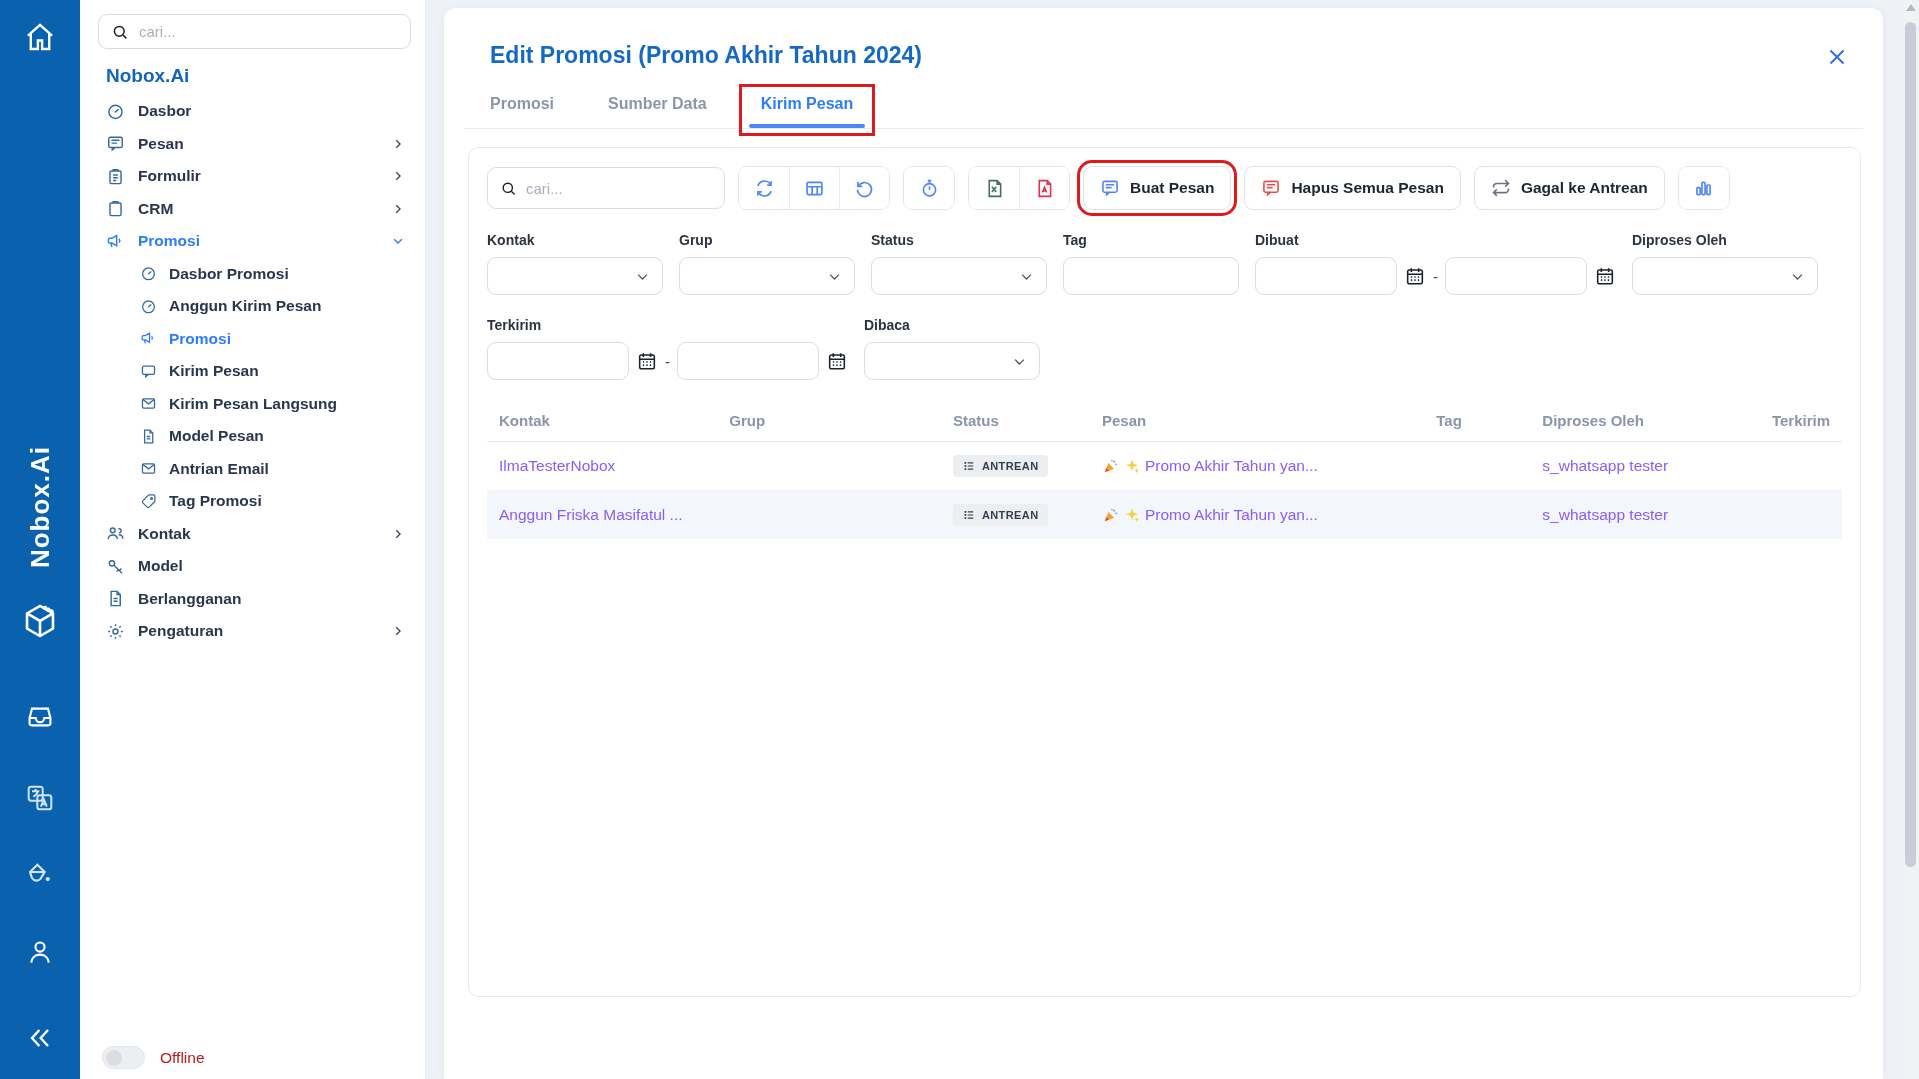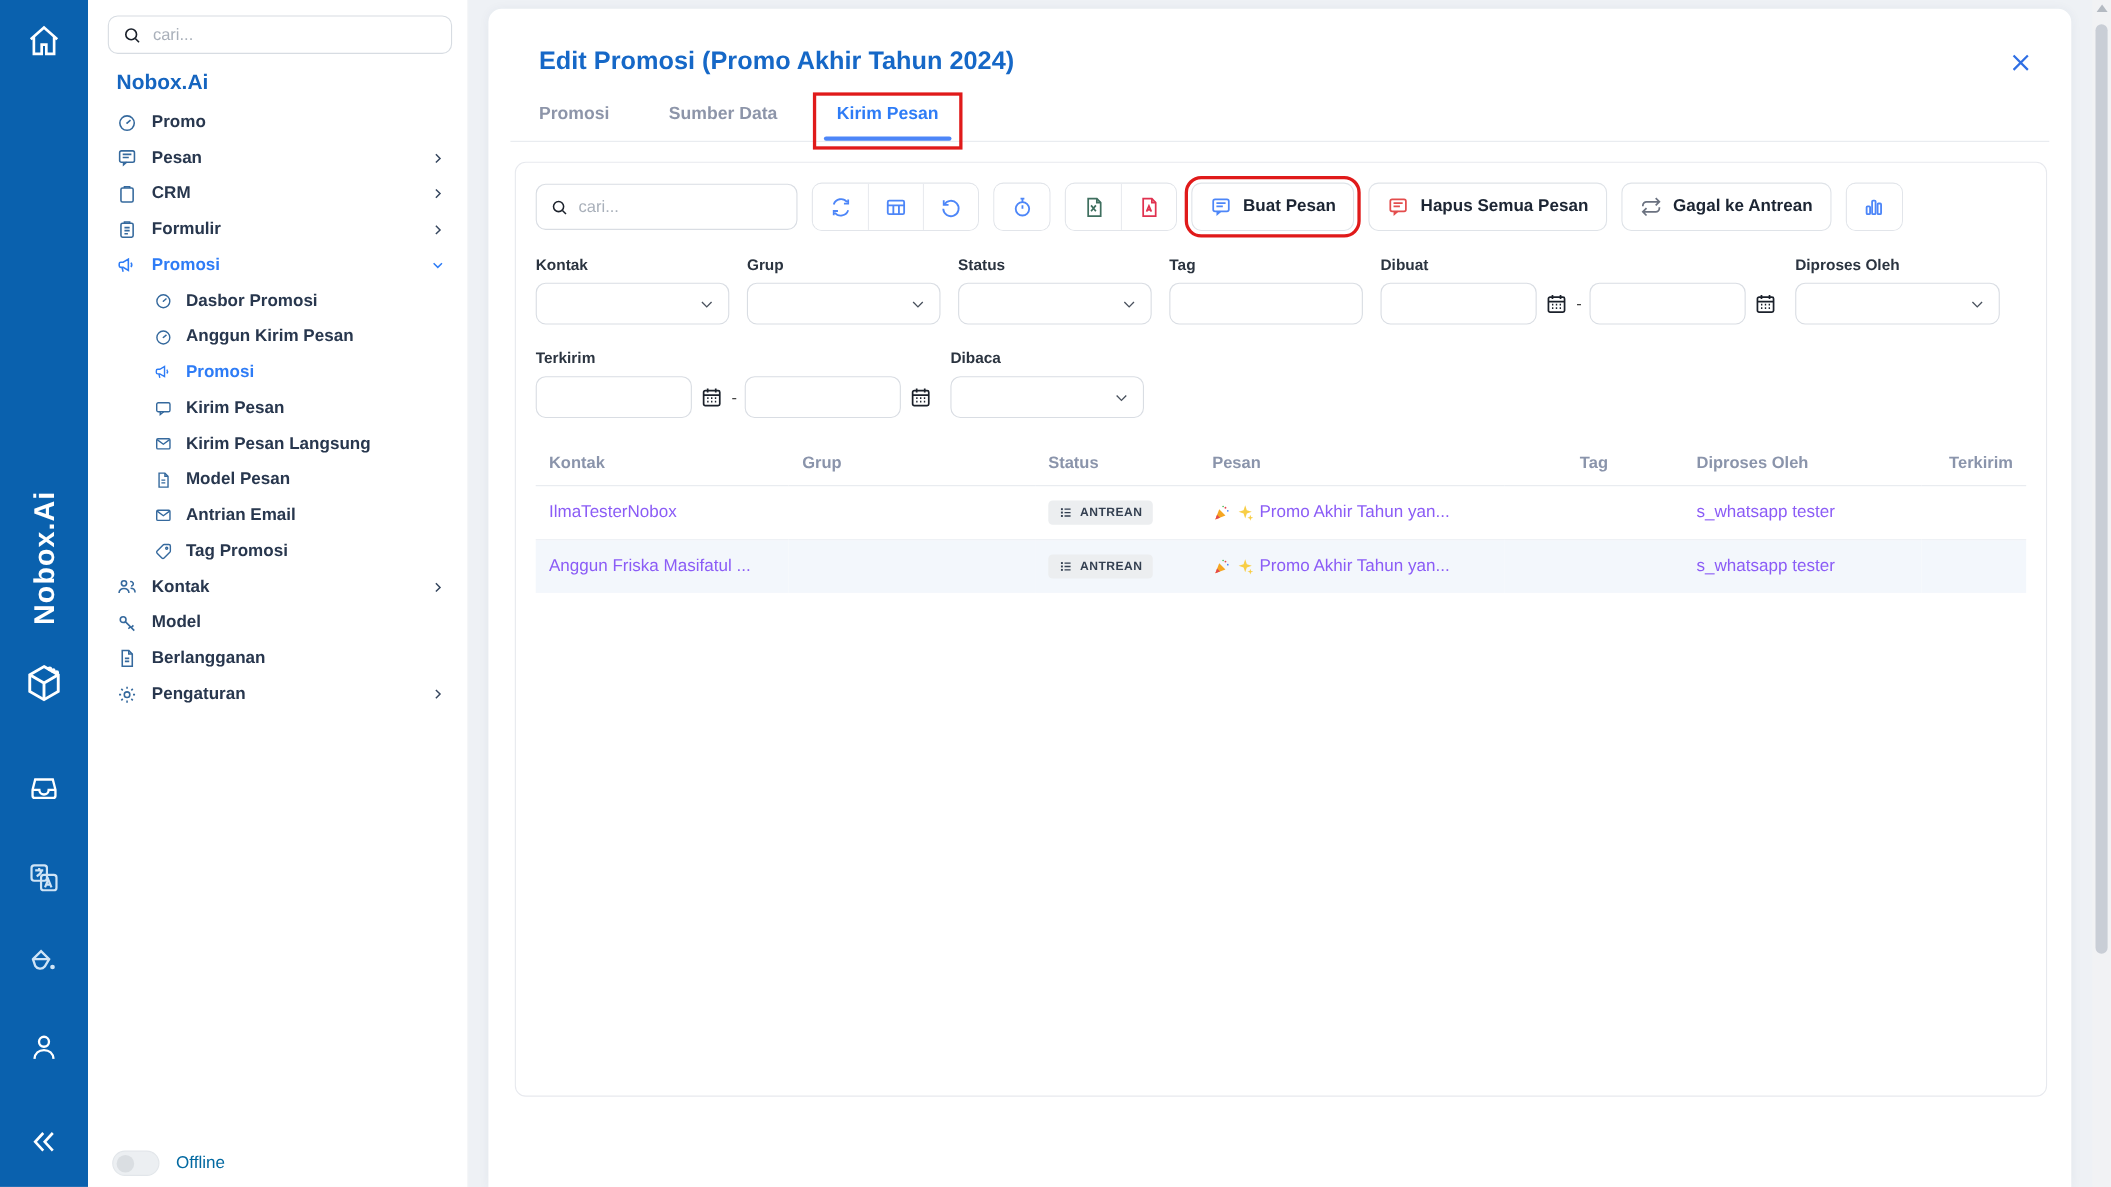--- a/index.html
+++ b/index.html
@@ -31,21 +31,21 @@
   .nav-item .nicon { color:#35699d; flex:none; }
   .nav-item .chev { margin-left:auto; color:#35465e; }
   .nav-item.sub { padding-left:42px; font-weight:600;gap:12px; }
   .nav-item.sub .nicon { color:#35699d; }
   .nav-item.active, .nav-item.active .nicon, .nav-item.active .chev { color:#2e7cf6; }
   .offline { position:absolute; left:22px; bottom:10px; display:flex; align-items:center; gap:15px; }
   .toggle { width:43px; height:23px; background:#eceff2; border:1px solid #e2e6ea; border-radius:12px;
     position:relative; cursor:pointer; }
   .toggle .knob { position:absolute; left:3px; top:2.5px; width:16px; height:16px; border-radius:50%;
     background:#dadee2; }
-  .offline .lbl { font-size:15.5px; color:#0369a1; }
+  .offline .lbl { font-size:15.5px; color:#b91c1c; }
 
   
   .main { flex:1; position:relative; background:#eef1f5; }
   .card { position:absolute; left:18px; top:8px; right:36px; bottom:0; background:#fff;
     border-radius:12px 12px 0 0; box-shadow:0 1px 10px rgba(30,50,90,.05); padding:0 20px; overflow:hidden; }
   .card-head { display:flex; justify-content:space-between; align-items:flex-end; padding:34px 14px 0 26px; }
   .card-title { color:#1668c7; font-size:23px; font-weight:700; }
   .close-x { color:#2f6fe4; cursor:pointer; margin-top:-4px; }
 
   .tabs { display:flex; gap:54px; padding:0 26px; margin-top:26px; border-bottom:1px solid #e7eaef; }
@@ -178,58 +178,58 @@
 
   <div class="nav">
     <div class="nav-item">
       <span class="nicon">
           <svg width="19" height="19" viewBox="0 0 24 24" fill="none" stroke="currentColor" stroke-width="1.8">
             <circle cx="12" cy="12.5" r="8.3"></circle>
             <path d="M12 12.5l4-3.4"></path>
             <circle cx="12" cy="12.5" r="1" fill="currentColor" stroke="none"></circle>
           </svg>
         </span>
-      <span>Promo</span>
+      <span>Dasbor</span>
     </div>
     <div class="nav-item">
       <span class="nicon">
           <svg width="19" height="19" viewBox="0 0 24 24" fill="none" stroke="currentColor" stroke-width="1.8">
             <rect x="3.5" y="4" width="17" height="13" rx="2"></rect>
             <path d="M7 8h10M7 11.5h7M8 17v3l3.5-3"></path>
           </svg>
         </span>
       <span>Pesan</span>
       <span class="chev">
           <svg width="14" height="14" viewBox="0 0 24 24" fill="none" stroke="currentColor" stroke-width="2.3">
             <path d="M9 5.5l6.5 6.5L9 18.5"></path>
           </svg>
         </span>
     </div>
     <div class="nav-item">
       <span class="nicon">
           <svg width="19" height="19" viewBox="0 0 24 24" fill="none" stroke="currentColor" stroke-width="1.8">
             <rect x="5" y="5" width="14" height="16" rx="1.8"></rect>
-            <path d="M9 5V3.5h6V5"></path>
-          </svg>
-        </span>
-      <span>CRM</span>
+            <path d="M9 5V3.5h6V5M9 10h6M9 13.5h6M9 17h4"></path>
+          </svg>
+        </span>
+      <span>Formulir</span>
       <span class="chev">
           <svg width="14" height="14" viewBox="0 0 24 24" fill="none" stroke="currentColor" stroke-width="2.3">
             <path d="M9 5.5l6.5 6.5L9 18.5"></path>
           </svg>
         </span>
     </div>
     <div class="nav-item">
       <span class="nicon">
           <svg width="19" height="19" viewBox="0 0 24 24" fill="none" stroke="currentColor" stroke-width="1.8">
             <rect x="5" y="5" width="14" height="16" rx="1.8"></rect>
-            <path d="M9 5V3.5h6V5M9 10h6M9 13.5h6M9 17h4"></path>
-          </svg>
-        </span>
-      <span>Formulir</span>
+            <path d="M9 5V3.5h6V5"></path>
+          </svg>
+        </span>
+      <span>CRM</span>
       <span class="chev">
           <svg width="14" height="14" viewBox="0 0 24 24" fill="none" stroke="currentColor" stroke-width="2.3">
             <path d="M9 5.5l6.5 6.5L9 18.5"></path>
           </svg>
         </span>
     </div>
     <div class="nav-item active">
       <span class="nicon">
           <svg width="19" height="19" viewBox="0 0 24 24" fill="none" stroke="currentColor" stroke-width="1.8">
             <path d="M13.5 4.5v13L7.5 14H4.8a1.8 1.8 0 0 1-1.8-1.8v-2.4A1.8 1.8 0 0 1 4.8 8h2.7zM6.3 14.3l1.2 4.7M16.5 8.5a4.2 4.2 0 0 1 0 5"></path>

